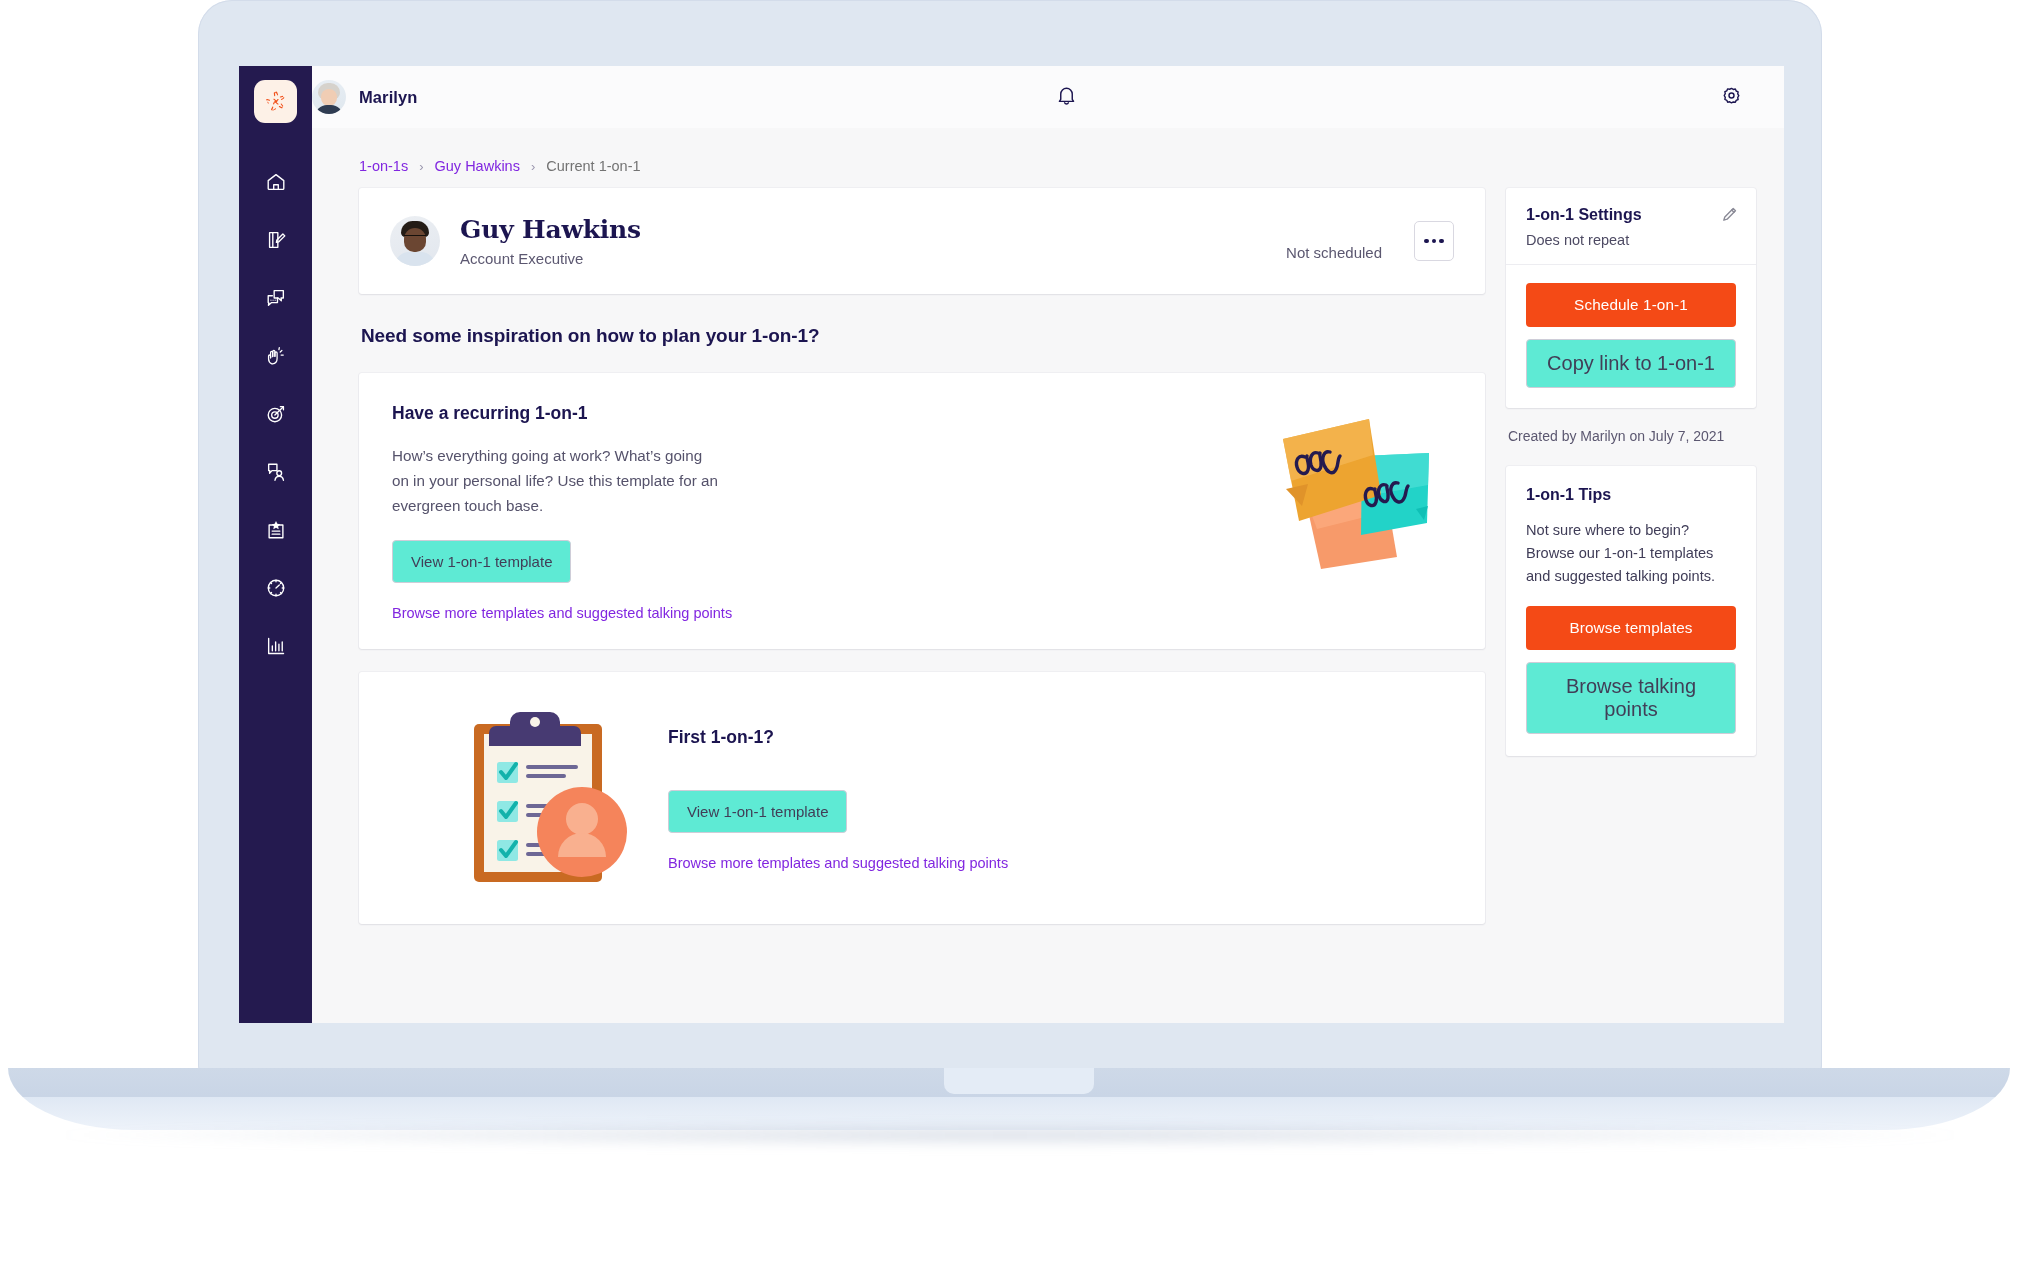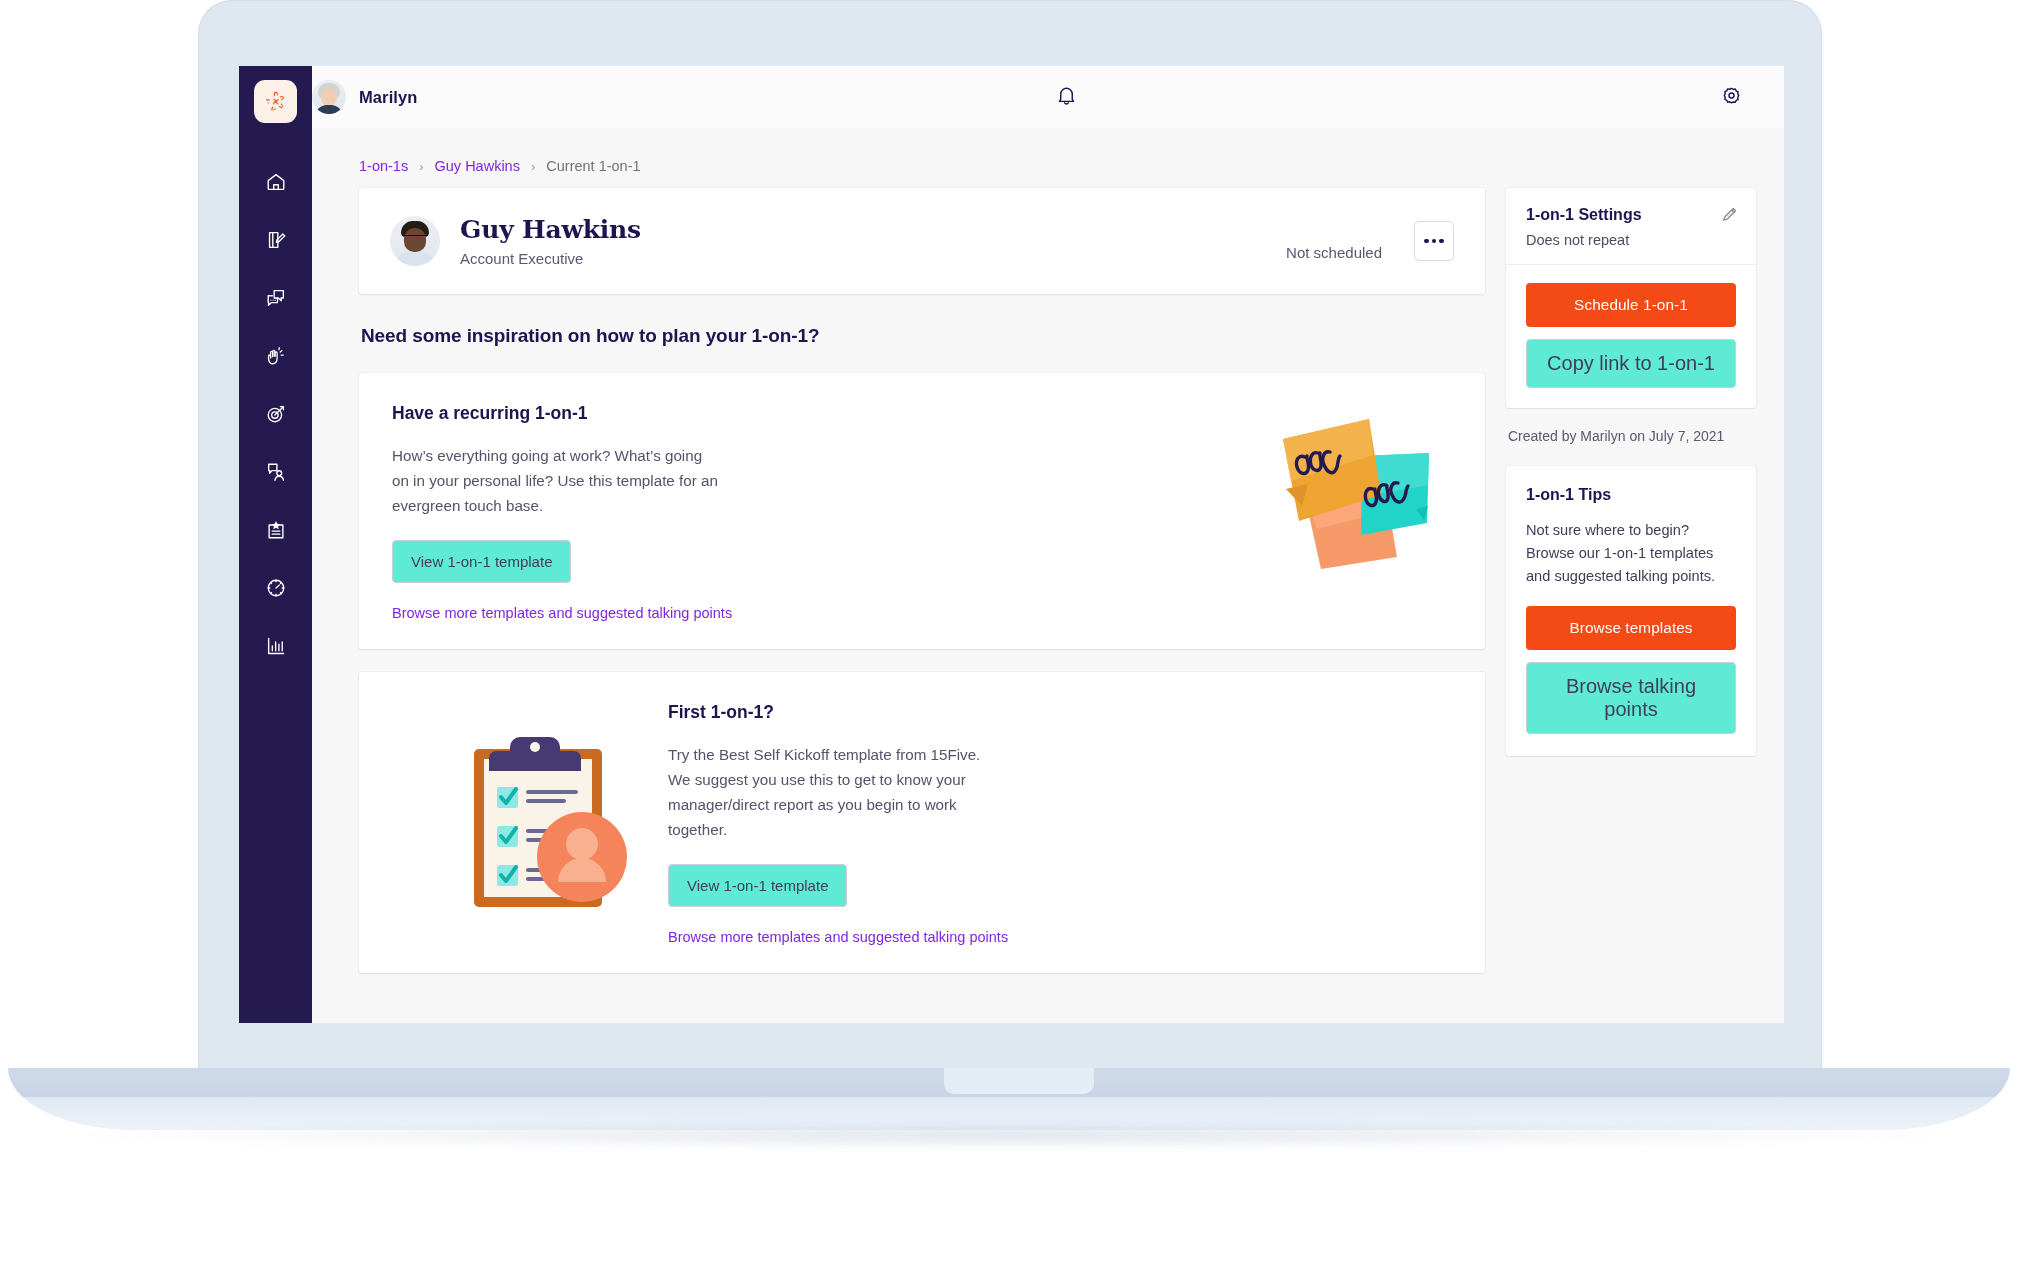--- a/index.html
+++ b/index.html
@@ -446,21 +446,20 @@
                     <rect x="72" y="141" width="52" height="4" rx="2" fill="#6d6795"></rect>
                     <rect x="72" y="150" width="40" height="4" rx="2" fill="#6d6795"></rect>
                   </g>
                   <circle cx="128" cy="130" r="45" fill="#f5845b"></circle>
                   <circle cx="128" cy="117" r="16" fill="#f9b08f"></circle>
                   <path d="M104 155 a24 24 0 0 1 48 0 z" fill="#f9b08f"></path>
                 </svg>
               </div>
               <div class="tcard-body">
                 <div class="tcard-title">First 1-on-1?</div>
-                <p class="tcard-text">Try the Best Self Kickoff template from 15Five. We suggest you use this to get to know your manager/direct report as you begin to work together.</p>
                 <button class="ghost-btn">View 1-on-1 template</button>
                 <a class="link-purple">Browse more templates and suggested talking points</a>
               </div>
             </section>
           </div>
 
           <aside class="col-side">
 
             <section class="card side-card">
               <div class="side-head">

